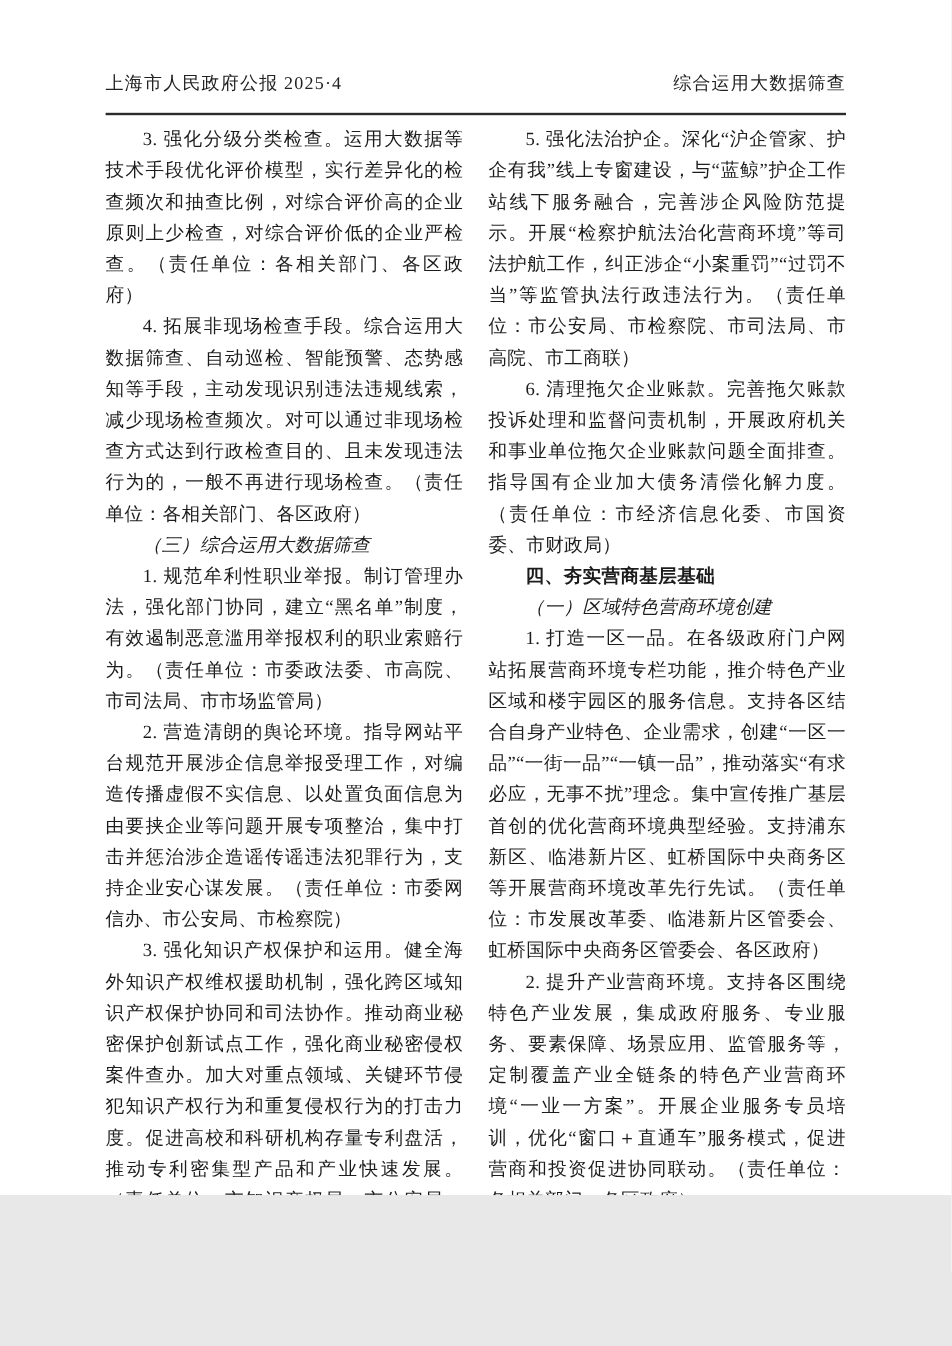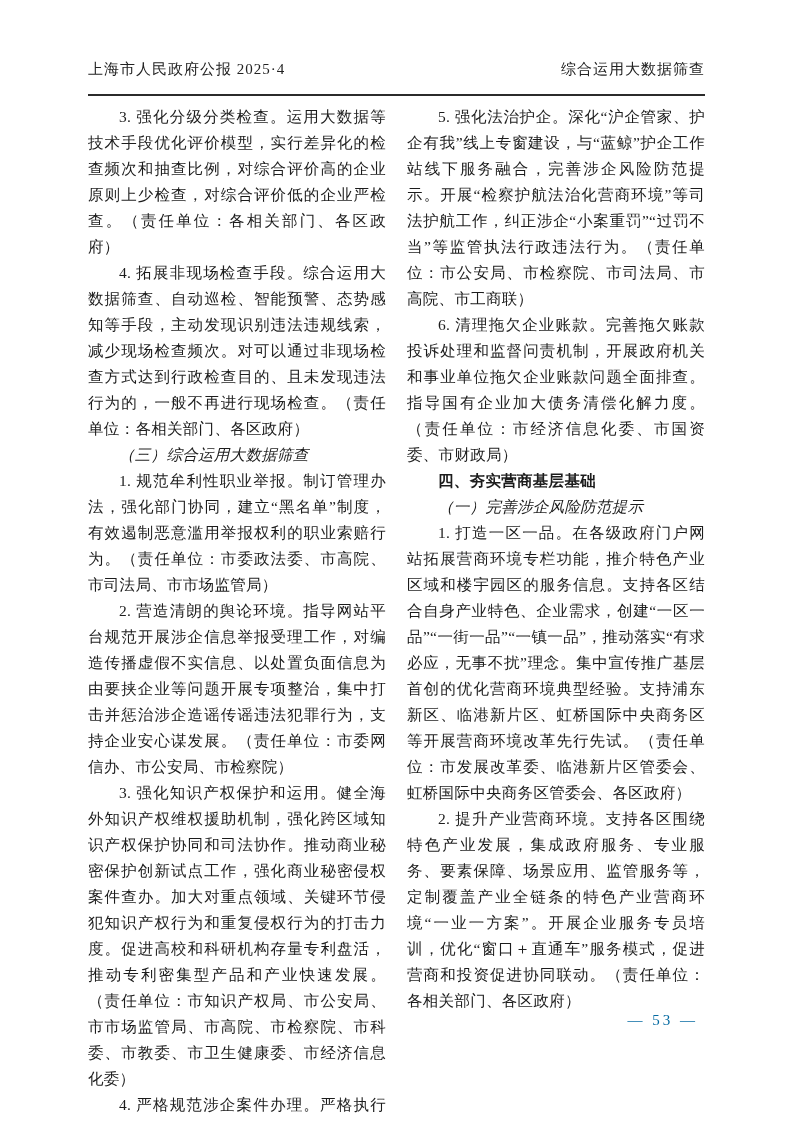--- a/index.html
+++ b/index.html
@@ -3,21 +3,21 @@
 <meta charset="utf-8">
 <style>
   html, body {
     margin: 0;
     padding: 0;
     background: #e8e8e8;
   }
   .page {
     position: relative;
     width: 793px;
-    height: 1122px;
+    height: 996px;
     margin: 0 auto;
     background: #ffffff;
     box-sizing: border-box;
     font-family: "Liberation Serif", serif;
     color: #1c1c1c;
     overflow: hidden;
   }
   .header {
     position: absolute;
     top: 60px;
@@ -98,21 +98,21 @@
       <p class="indent">1. 规范牟利性职业举报。制订管理办法，强化部门协同，建立“黑名单”制度，有效遏制恶意滥用举报权利的职业索赔行为。（责任单位：市委政法委、市高院、市司法局、市市场监管局）</p>
       <p class="indent">2. 营造清朗的舆论环境。指导网站平台规范开展涉企信息举报受理工作，对编造传播虚假不实信息、以处置负面信息为由要挟企业等问题开展专项整治，集中打击并惩治涉企造谣传谣违法犯罪行为，支持企业安心谋发展。（责任单位：市委网信办、市公安局、市检察院）</p>
       <p class="indent">3. 强化知识产权保护和运用。健全海外知识产权维权援助机制，强化跨区域知识产权保护协同和司法协作。推动商业秘密保护创新试点工作，强化商业秘密侵权案件查办。加大对重点领域、关键环节侵犯知识产权行为和重复侵权行为的打击力度。促进高校和科研机构存量专利盘活，推动专利密集型产品和产业快速发展。（责任单位：市知识产权局、市公安局、市市场监管局、市高院、市检察院、市科委、市教委、市卫生健康委、市经济信息化委）</p>
       <p class="indent fill">4. 严格规范涉企案件办理。严格执行涉案财物处置程序规定，严防“超权限、超范围、超</p>
     </div>
 
     <div class="col">
       <p class="indent">5. 强化法治护企。深化“沪企管家、护企有我”线上专窗建设，与“蓝鲸”护企工作站线下服务融合，完善涉企风险防范提示。开展“检察护航法治化营商环境”等司法护航工作，纠正涉企“小案重罚”“过罚不当”等监管执法行政违法行为。（责任单位：市公安局、市检察院、市司法局、市高院、市工商联）</p>
       <p class="indent">6. 清理拖欠企业账款。完善拖欠账款投诉处理和监督问责机制，开展政府机关和事业单位拖欠企业账款问题全面排查。指导国有企业加大债务清偿化解力度。（责任单位：市经济信息化委、市国资委、市财政局）</p>
       <p class="indent h-bold">四、夯实营商基层基础</p>
-      <p class="indent h-kai">（一）完善涉企风险防范提示</p>
+      <p class="indent h-kai">（一）区域特色营商环境创建</p>
       <p class="indent">1. 打造一区一品。在各级政府门户网站拓展营商环境专栏功能，推介特色产业区域和楼宇园区的服务信息。支持各区结合自身产业特色、企业需求，创建“一区一品”“一街一品”“一镇一品”，推动落实“有求必应，无事不扰”理念。集中宣传推广基层首创的优化营商环境典型经验。支持浦东新区、临港新片区、虹桥国际中央商务区等开展营商环境改革先行先试。（责任单位：市发展改革委、临港新片区管委会、虹桥国际中央商务区管委会、各区政府）</p>
       <p class="indent">2. 提升产业营商环境。支持各区围绕特色产业发展，集成政府服务、专业服务、要素保障、场景应用、监管服务等，定制覆盖产业全链条的特色产业营商环境“一业一方案”。开展企业服务专员培训，优化“窗口＋直通车”服务模式，促进营商和投资促进协同联动。（责任单位：各相关部门、各区政府）</p>
     </div>
 
   </div>
 
   <div class="footer">— 53 —</div>
 
 </div>
 

